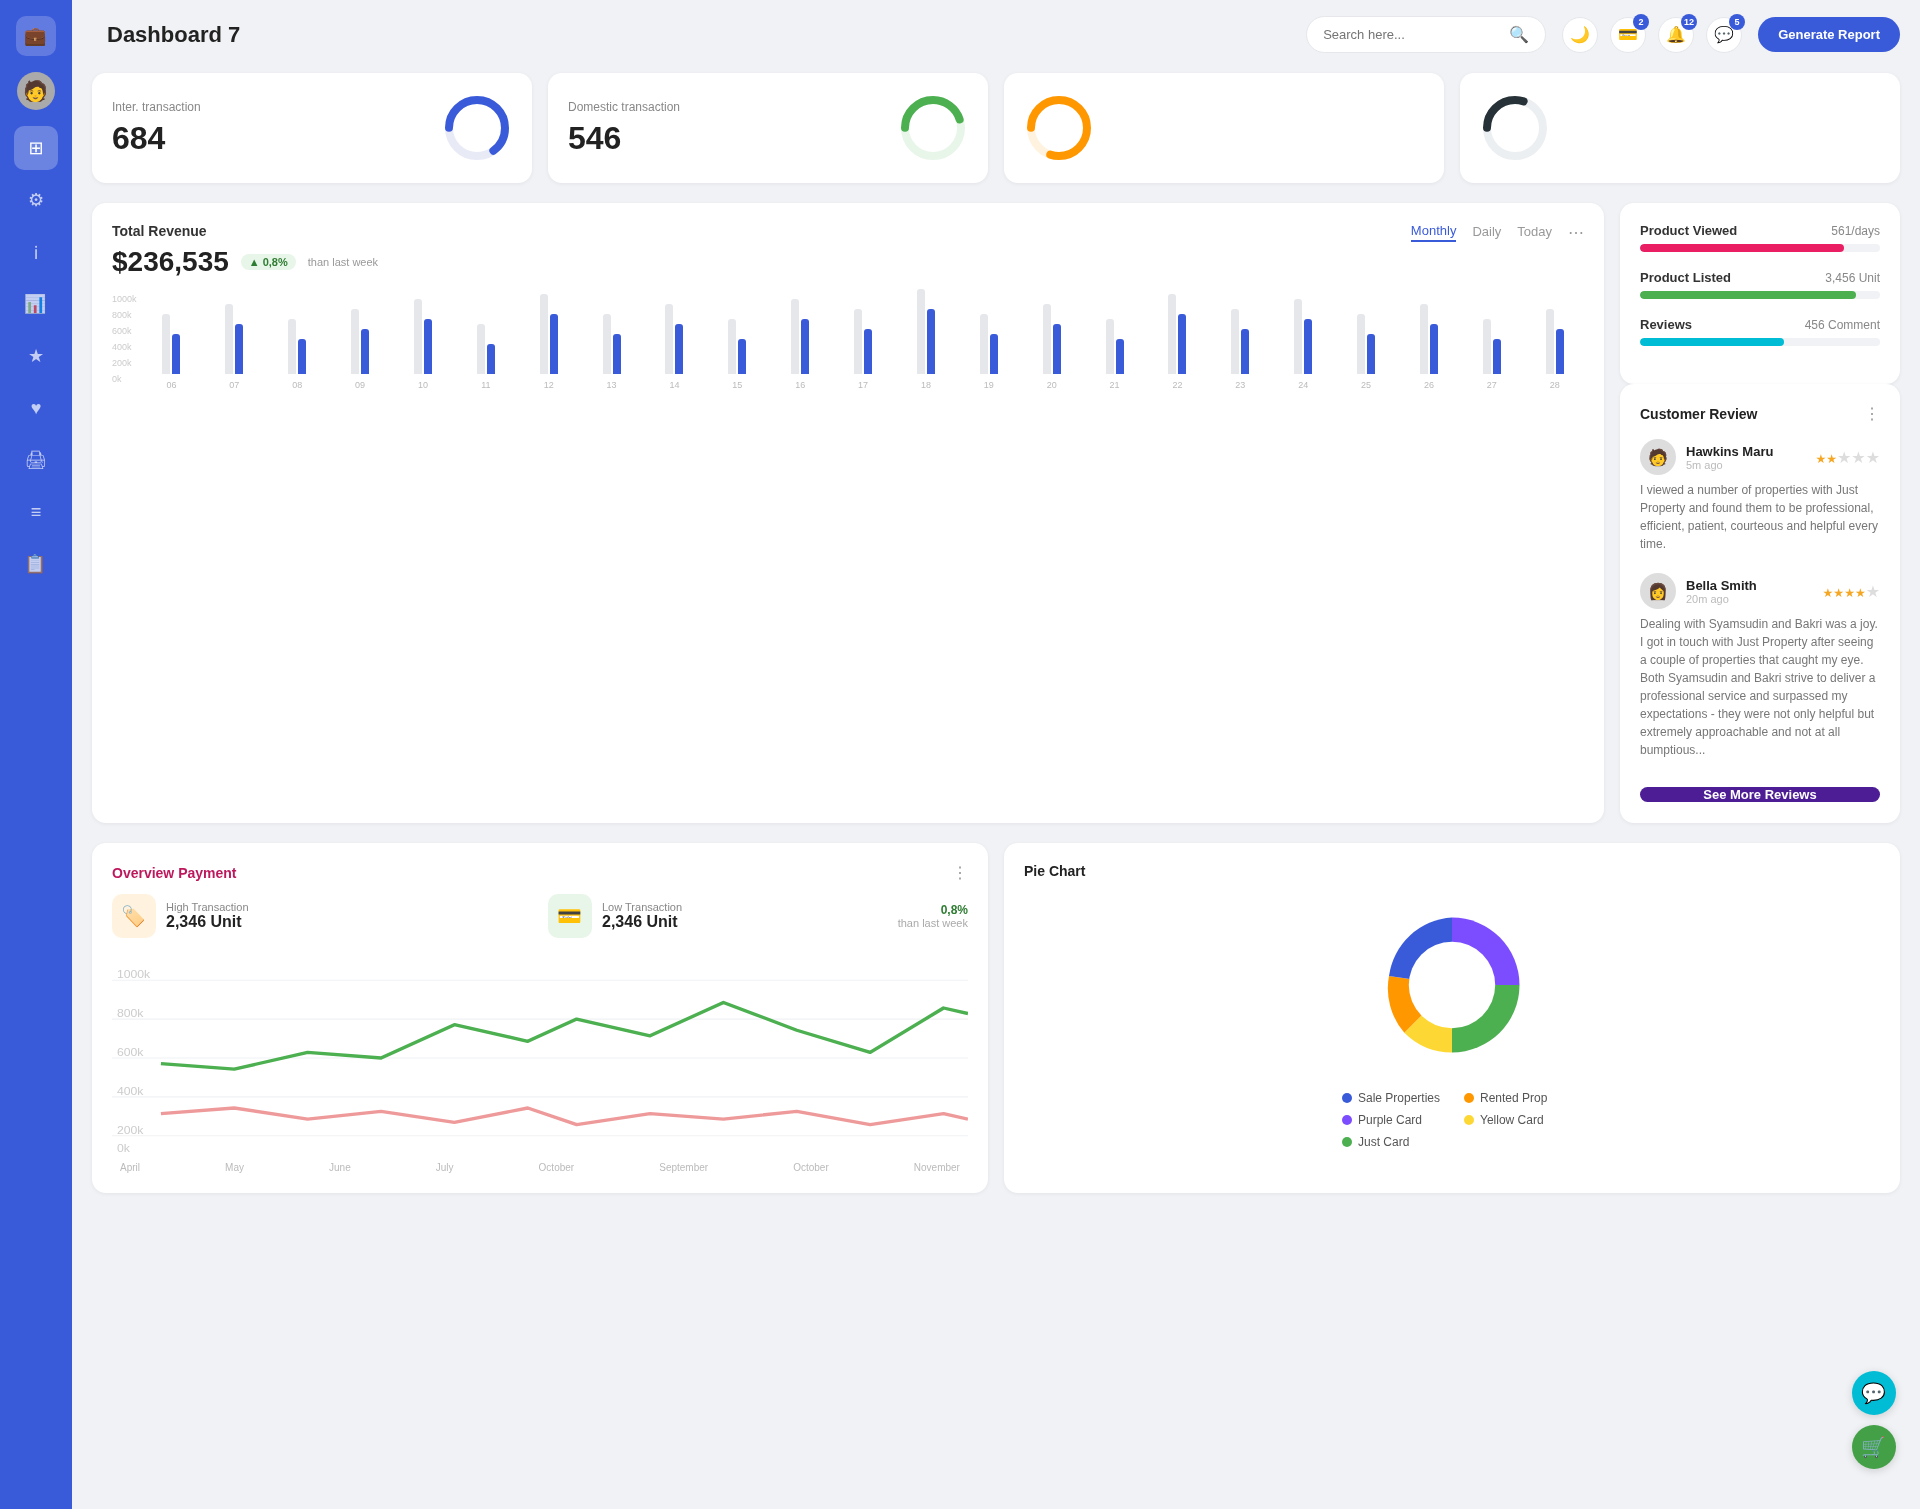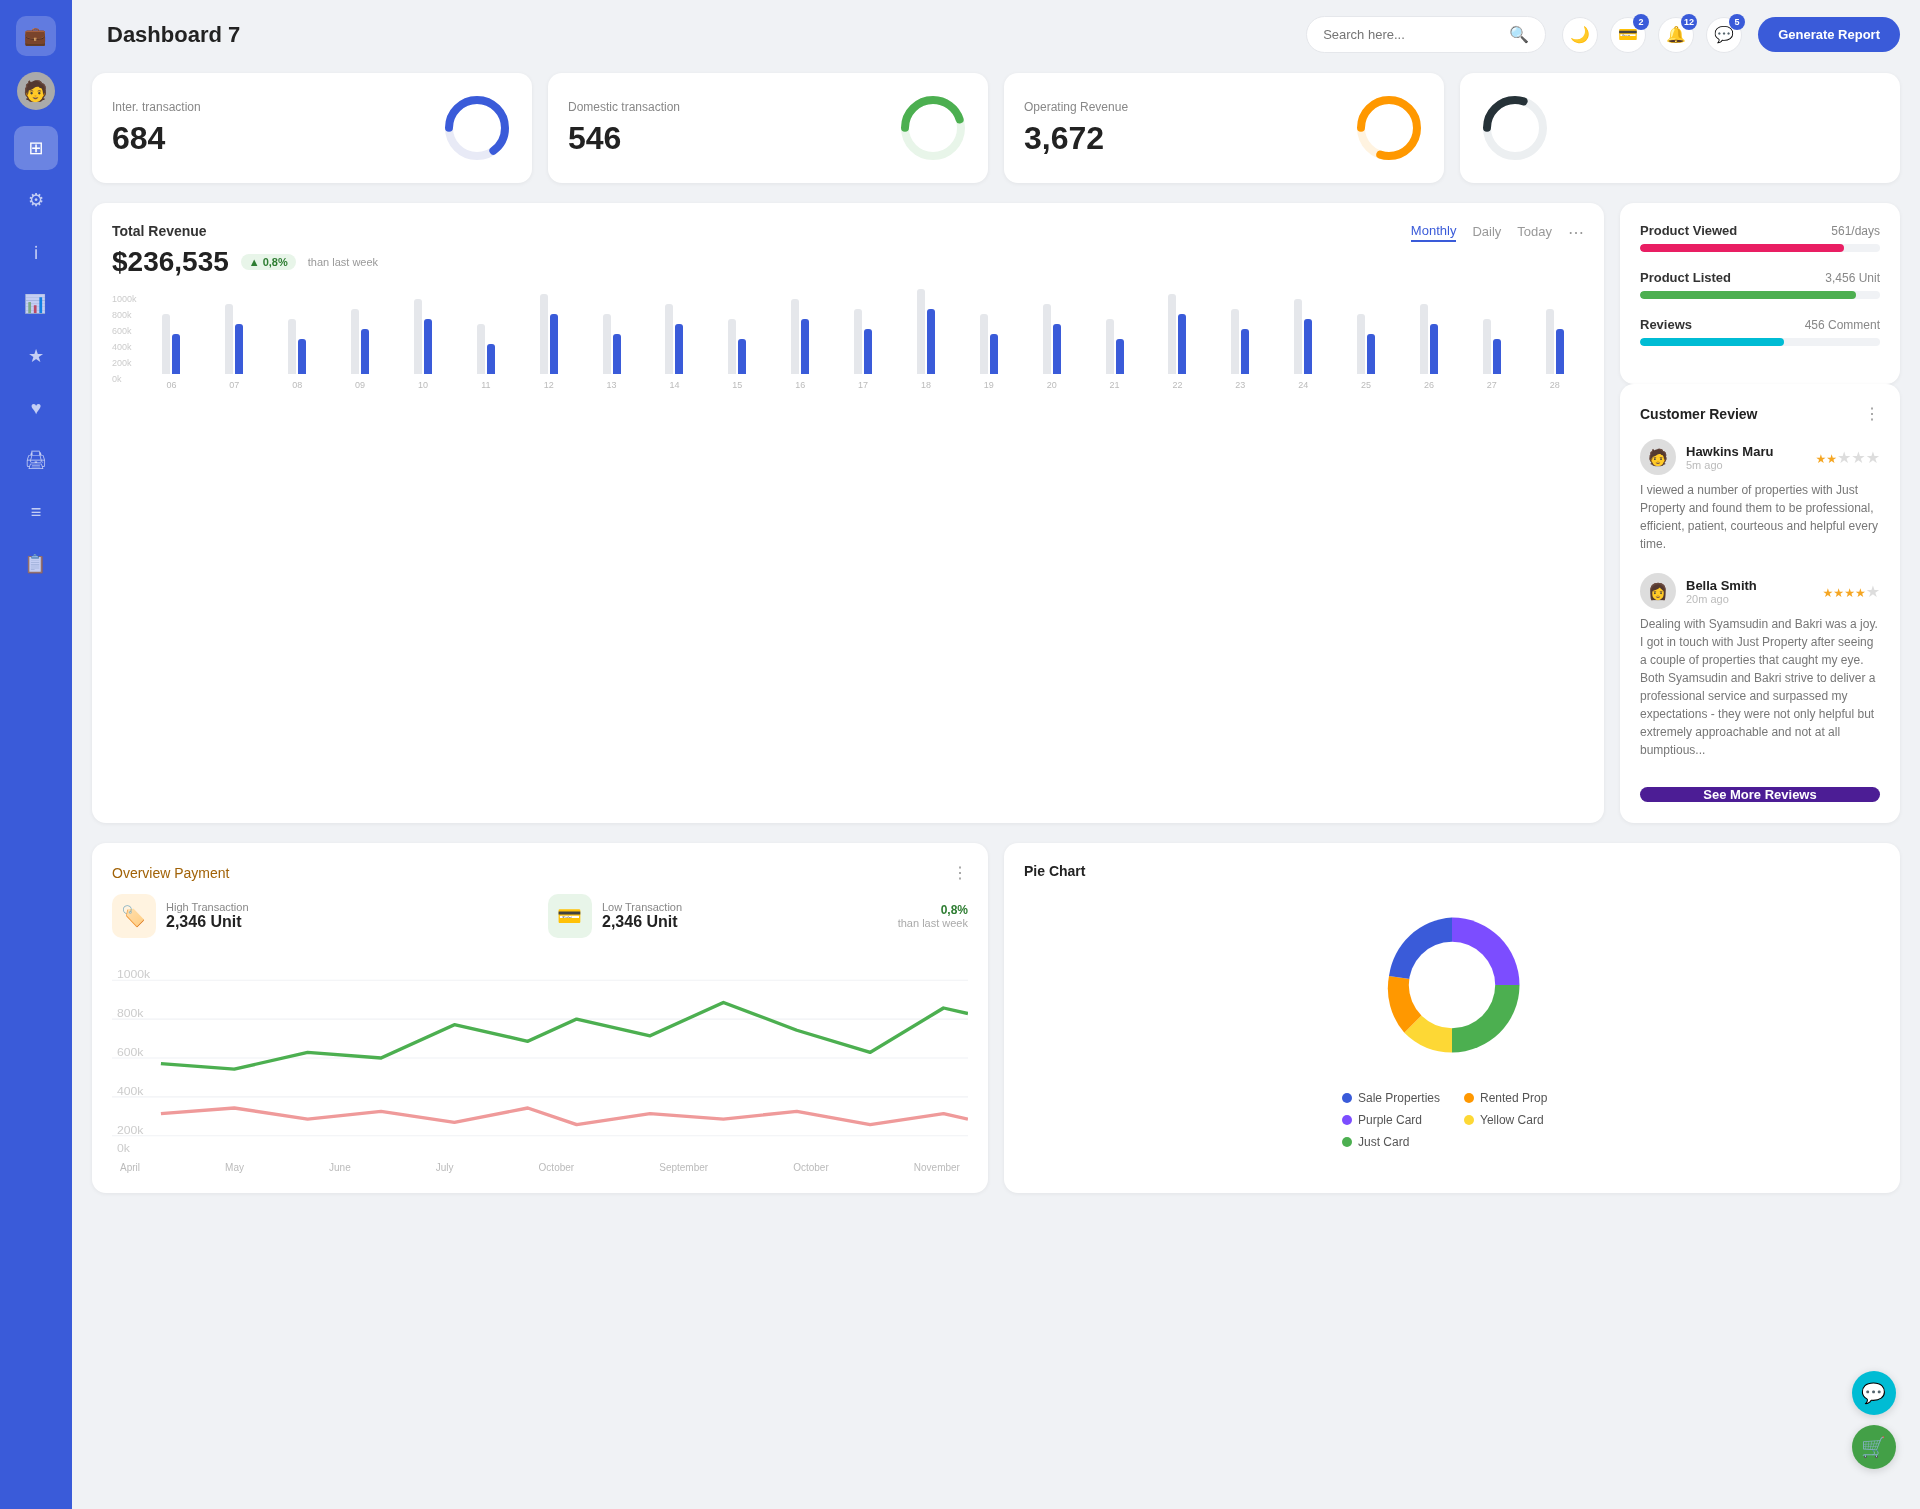--- a/index.html
+++ b/index.html
@@ -310,21 +310,21 @@
     .payment-card {
       background: white;
       border-radius: 14px;
       padding: 20px;
       box-shadow: 0 1px 4px rgba(0,0,0,0.06);
     }
     .payment-header {
       display: flex; justify-content: space-between; align-items: center;
       margin-bottom: 12px;
     }
-    .payment-title { font-size: 14px; font-weight: 400; color: #a16207; }
+    .payment-title { font-size: 14px; font-weight: 700; color: #be185d; }
     .payment-stats {
       display: flex; gap: 16px; margin-bottom: 20px;
     }
     .payment-stat {
       display: flex; align-items: center; gap: 10px;
       flex: 1;
     }
     .payment-stat-icon {
       width: 44px; height: 44px; border-radius: 10px;
       display: flex; align-items: center; justify-content: center;
@@ -452,24 +452,20 @@
       <div class="stat-value">546</div>
     </div>
     <div class="donut-container">
       <svg viewBox="0 0 70 70">
         <circle cx="35" cy="35" r="28" fill="none" stroke="#e8f5e9" stroke-width="8"></circle>
         <circle cx="35" cy="35" r="28" fill="none" stroke="#4caf50" stroke-width="8" stroke-dasharray="79.1681348704628 96.76105373056562" stroke-dashoffset="43.982297150257104" stroke-linecap="round" transform="rotate(-90 35 35)"></circle>
       </svg>
     </div>
   </div>
       <div class="stat-card">
-    <div class="stat-card-left">
-      <div class="stat-label">Operating Revenue</div>
-      <div class="stat-value">3,672</div>
-    </div>
     <div class="donut-container">
       <svg viewBox="0 0 70 70">
         <circle cx="35" cy="35" r="28" fill="none" stroke="#fff3e0" stroke-width="8"></circle>
         <circle cx="35" cy="35" r="28" fill="none" stroke="#ff9800" stroke-width="8" stroke-dasharray="140.74335088082273 35.18583772020568" stroke-dashoffset="43.982297150257104" stroke-linecap="round" transform="rotate(-90 35 35)"></circle>
       </svg>
     </div>
   </div>
       <div class="stat-card">
     <div class="donut-container">
       <svg viewBox="0 0 70 70">

